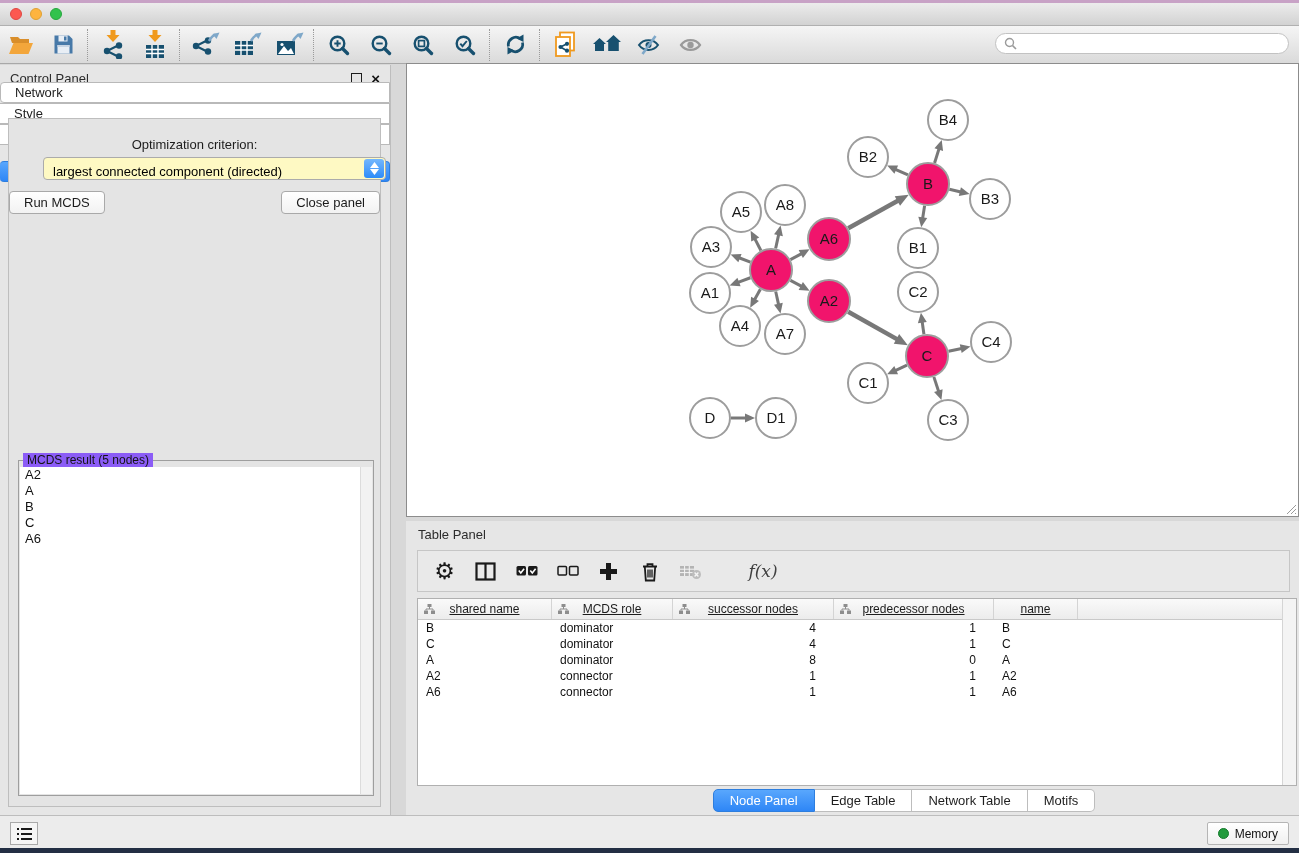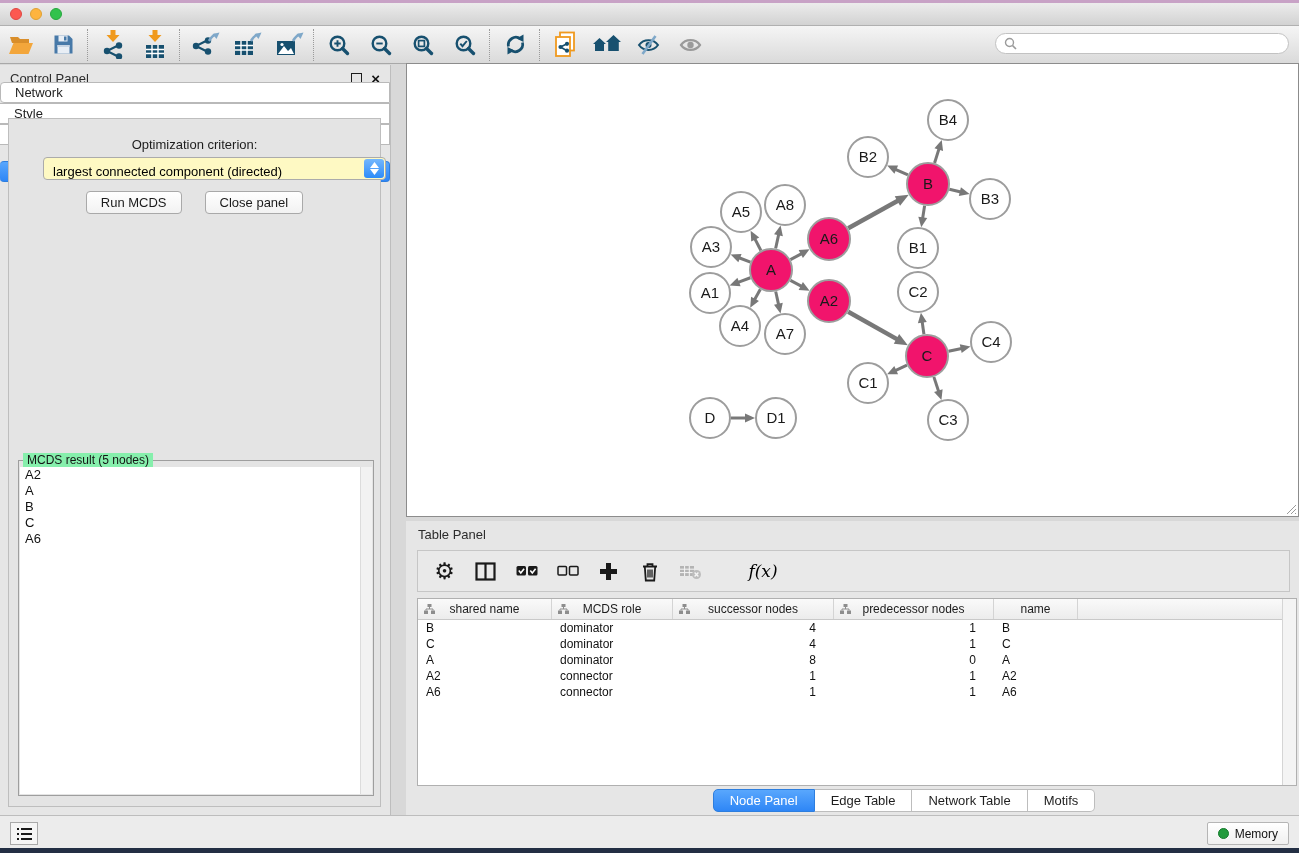--- a/index.html
+++ b/index.html
@@ -39,49 +39,49 @@
   .cp-tab.active{background:linear-gradient(#59a7fd,#2e86f6);border-color:#2e7ede;color:#fff;border-radius:4px;margin-top:16px;}
   .cp-content{position:absolute;left:8px;top:53px;width:373px;height:689px;background:#e4e4e4;
               border:1px solid #bebebe;box-sizing:border-box;}
   .opt-label{position:absolute;left:0;top:18px;width:100%;text-align:center;font-size:13px;color:#1d1d1d;}
   .opt-select{position:absolute;left:34px;top:38px;width:343px;height:23px;background:#fef9c3;border:1px solid #ababab;
               border-radius:4px;box-sizing:border-box;font-size:13px;display:flex;align-items:flex-end;padding-left:9px;}
   .stepper{position:absolute;right:1px;top:1px;bottom:1px;width:20px;border-radius:3px;
            background:linear-gradient(#74b7fd,#2e8cf8);display:flex;flex-direction:column;
            align-items:center;justify-content:center;gap:1px;}
   .stepper svg{display:block;}
-  .cp-buttons{position:absolute;left:0;top:72px;width:100%;display:flex;justify-content:center;gap:23px;}
+  .cp-buttons{position:absolute;left:0;top:72px;width:100%;display:flex;justify-content:space-between;gap:23px;}
   .btn{background:linear-gradient(#ffffff,#f2f2f2);border:1px solid #a9a9a9;border-radius:4px;
        font-size:13px;color:#1b1b1b;padding:3px 14px;height:23px;box-sizing:border-box;font-family:"Liberation Sans",sans-serif;}
   .fieldset{position:absolute;left:9px;top:341px;width:354px;height:334px;border:1px solid #9e9e9e;}
-  .legend{position:absolute;left:4px;top:-8px;background:#86efac;font-size:12px;color:#141414;padding:0 4px;}
+  .legend{position:absolute;left:4px;top:-8px;background:#8b5cf6;font-size:12px;color:#141414;padding:0 4px;}
   .mcds-list{position:absolute;left:1px;top:6px;right:1px;bottom:1px;background:#fff;overflow:hidden;}
   .mcds-scroll{position:absolute;right:0;top:0;bottom:0;width:11px;background:#f2f2f2;border-left:1px solid #dcdcdc;}
   .mcds-item{font-size:13px;color:#111;padding:0 0 0 5px;height:16px;line-height:16px;}
 
   
   .net-window{left:406px;top:63px;width:893px;height:454px;background:#fff;border:1px solid #8c8c8c;box-sizing:border-box;}
   .net-titlebar{position:absolute;left:0;top:0;right:0;height:24px;background:linear-gradient(#eaeaea,#cfcfcf);
                 border-bottom:1px solid #a5a5a5;display:flex;align-items:center;}
   .net-title{position:absolute;left:0;right:0;text-align:center;font-size:13px;color:#303030;}
   .net-canvas{position:absolute;left:0;top:25px;width:891px;height:427px;background:#fff;}
   .grip{position:absolute;right:1px;bottom:1px;}
 
   
   .table-panel{left:406px;top:521px;width:996px;height:294px;background:#e6e6e6;}
   .tp-toolbar{position:absolute;left:11px;top:29px;width:873px;height:42px;background:#e9e9e9;
               border:1px solid #c6c6c6;box-sizing:border-box;display:flex;align-items:center;padding-left:8px;gap:4px;}
   .tp-btn{width:37px;height:34px;display:flex;align-items:center;justify-content:center;}
   .gear-glyph{font-size:23px;color:#1a1a1a;line-height:23px;}
-  .fx-label{font-family:"DejaVu Serif",serif;font-style:italic;font-size:17px;color:#000000;margin-left:48px;}
+  .fx-label{font-family:"DejaVu Serif",serif;font-style:italic;font-size:17px;color:#404040;margin-left:48px;}
   .nodetable{position:absolute;left:11px;top:77px;width:880px;height:188px;background:#fff;
              border:1px solid #b0b0b0;box-sizing:border-box;}
   .nt-header{display:flex;height:20px;background:linear-gradient(#fafafa,#ececec);border-bottom:1px solid #c9c9c9;}
   .nt-hcell{position:relative;display:flex;align-items:center;justify-content:center;font-size:12px;color:#1c1c1c;
-            border-right:1px solid #d4d4d4;box-sizing:border-box;}
+            border-right:1px solid #d4d4d4;box-sizing:border-box;text-decoration:underline;}
   .nt-hcell .sitemap{position:absolute;left:6px;top:5px;}
   .nt-row{display:flex;height:16px;}
   .nt-cell{font-size:12px;color:#111;line-height:16px;box-sizing:border-box;padding:0 18px 0 8px;white-space:nowrap;overflow:hidden;}
   .nt-scroll{position:absolute;top:0;right:0;bottom:0;width:13px;background:#f4f4f4;border-left:1px solid #d5d5d5;}
   .tp-tabs{position:absolute;left:0;top:268px;width:100%;display:flex;justify-content:center;}
   .tp-tab{background:#fff;border:1px solid #bdbdbd;border-left:none;font-size:13px;color:#1e1e1e;
           padding:3px 16px;height:23px;box-sizing:border-box;display:flex;align-items:center;}
   .tp-tab:first-child{border-left:1px solid #bdbdbd;border-radius:5px 0 0 5px;}
   .tp-tab:last-child{border-radius:0 5px 5px 0;}
   .tp-tab.active{background:linear-gradient(#59a7fd,#2e86f6);border-color:#2e7ede;color:#fff;}

